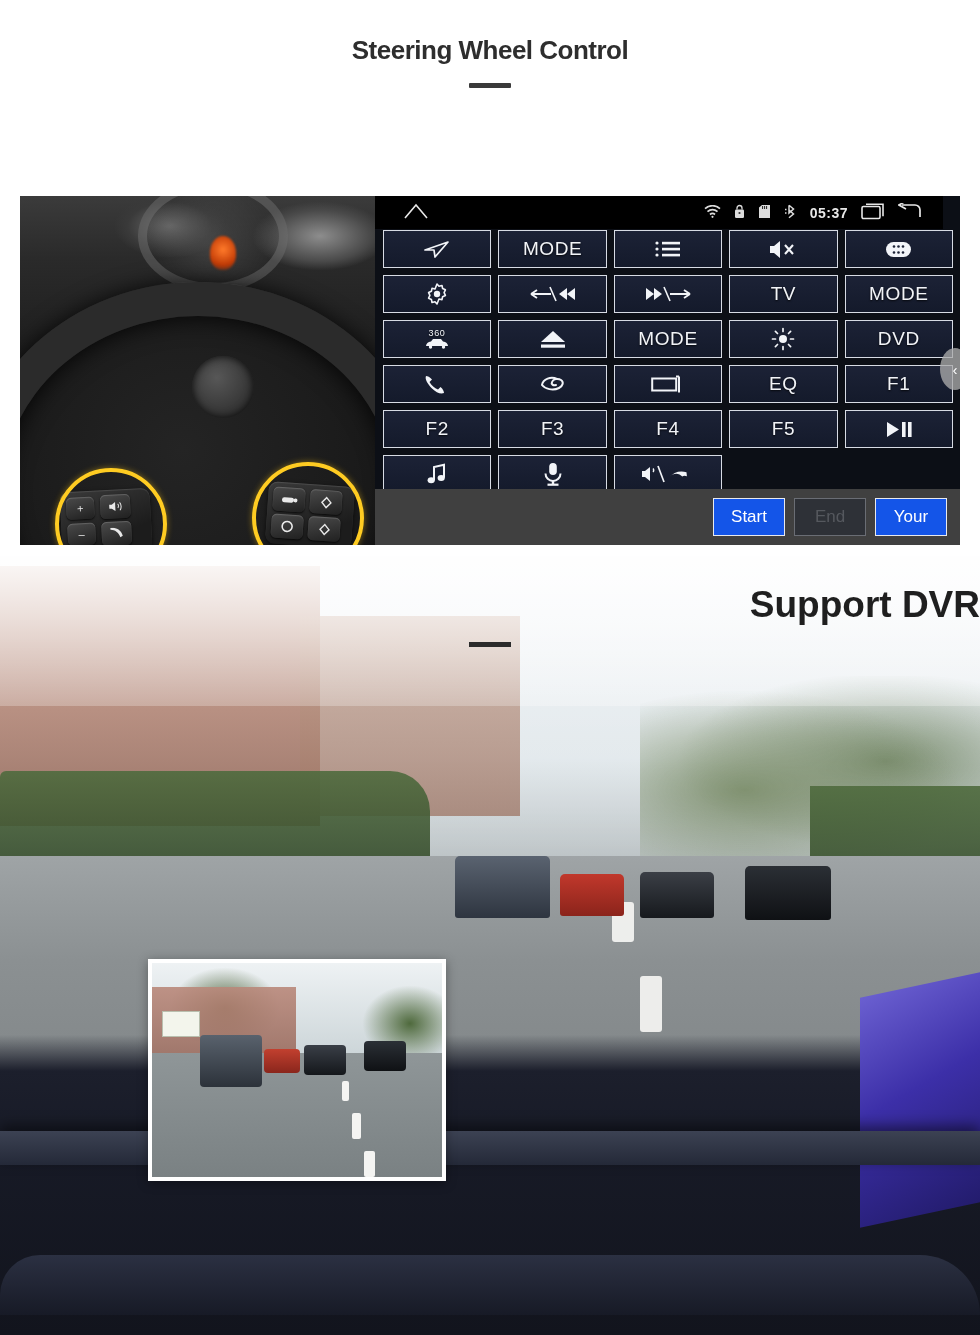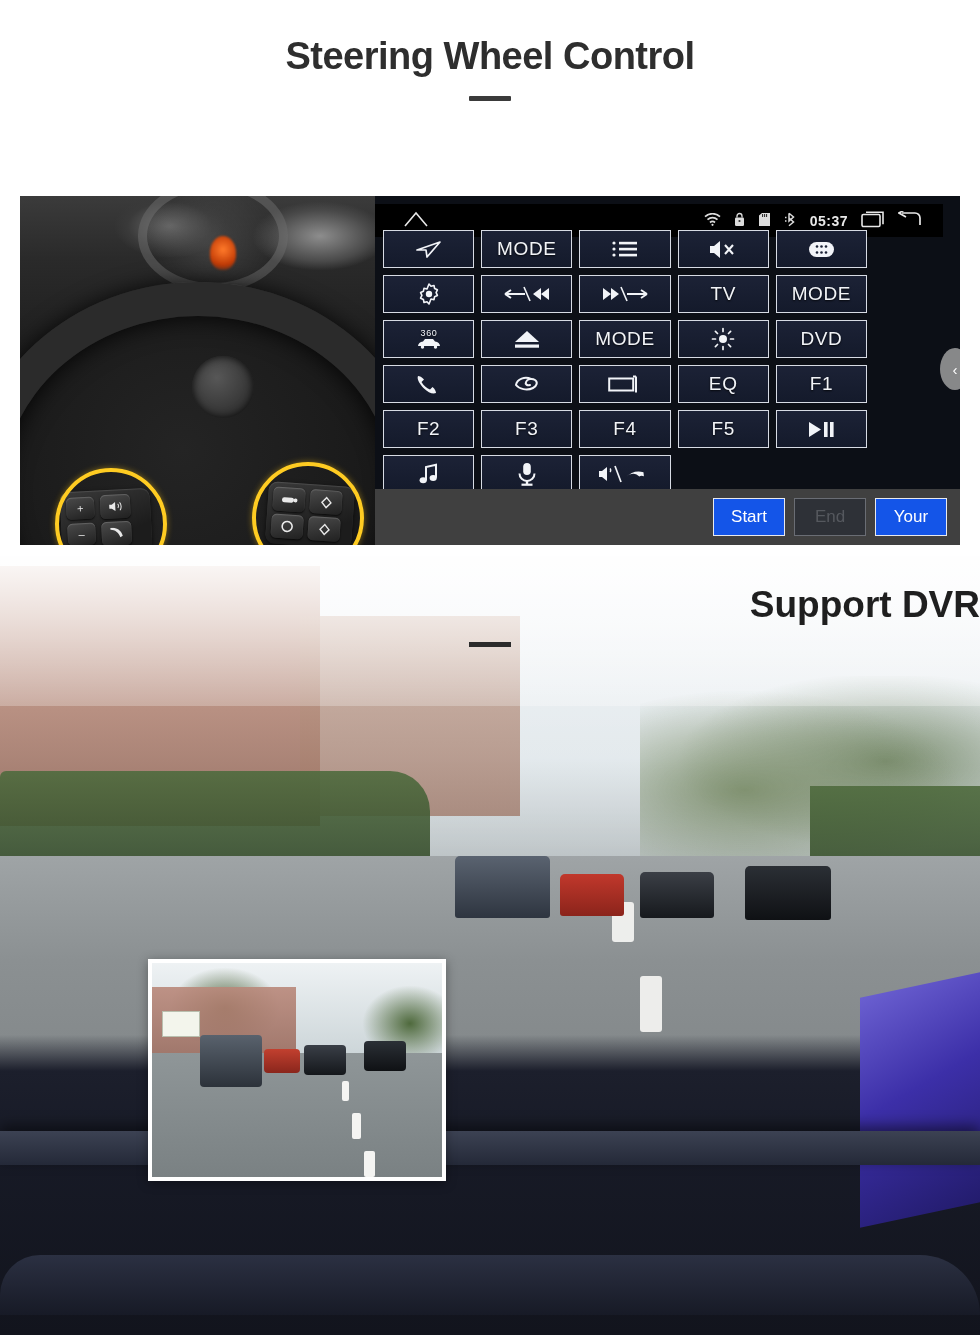--- a/index.html
+++ b/index.html
@@ -7,21 +7,21 @@
     width: 980px; height: 1335px;
     font-family: "Liberation Sans", sans-serif;
     background: #ffffff;
     overflow: hidden;
   }
   .page { position: relative; width: 980px; height: 1335px; background:#fff; }
 
   
   .sec1-head { position:absolute; left:0; top:0; width:980px; height:196px; background:#fff; text-align:center; }
   .sec-title {
-    font-size: 38px; font-weight: bold; color:#2e2e2e; letter-spacing:-0.5px;
+    font-size: 26px; font-weight: bold; color:#2e2e2e; letter-spacing:-0.5px;
     padding-top: 36px; line-height: 1.1;
   }
   .title-rule { width:42px; height:5px; background:#3a3a3a; margin: 18px auto 0; border-radius:1px; }
   .sec-sub {
     margin: 14px auto 0; width: 880px;
     font-size: 19.5px; color:#575757; line-height: 1.45;
   }
 
   
   .band1 { position:absolute; left:20px; top:196px; width:940px; height:349px; overflow:hidden; background:#111; }
@@ -80,29 +80,29 @@
   }
   .hl-left  { left:35px; top:272px; width:112px; height:112px; }
   .hl-right { left:232px; top:266px; width:112px; height:112px; }
 
   
   .headunit {
     position:absolute; left:355px; top:0; width:585px; height:349px;
     background:#0c0f16;
   }
   .statusbar {
-    position:absolute; left:0; top:8px; width:568px; height:33px; background:#000;
+    position:absolute; left:0; top:0; width:568px; height:33px; background:#000;
     display:flex; align-items:center; color:#e8e8e8; font-size:13px;
   }
   .sb-home { margin-left:28px; }
   .sb-right { margin-left:auto; display:flex; align-items:center; gap:13px; padding-right:22px; }
   .sb-time { font-size:14px; font-weight:bold; letter-spacing:.5px; }
 
   .btngrid {
-    position:absolute; left:8px; top:34px; width:484px;
+    position:absolute; left:8px; top:34px; width:570px;
     display:grid; grid-template-columns: repeat(5, 1fr);
     gap: 7px 7px;
   }
   .hu-btn {
     height: 38px;
     background: linear-gradient(180deg,#1c2236 0%, #141a2b 100%);
     border: 1.6px solid #d7dbe4;
     color:#f2f4f8;
     display:flex; align-items:center; justify-content:center;
     font-size: 19px; letter-spacing: .6px;

